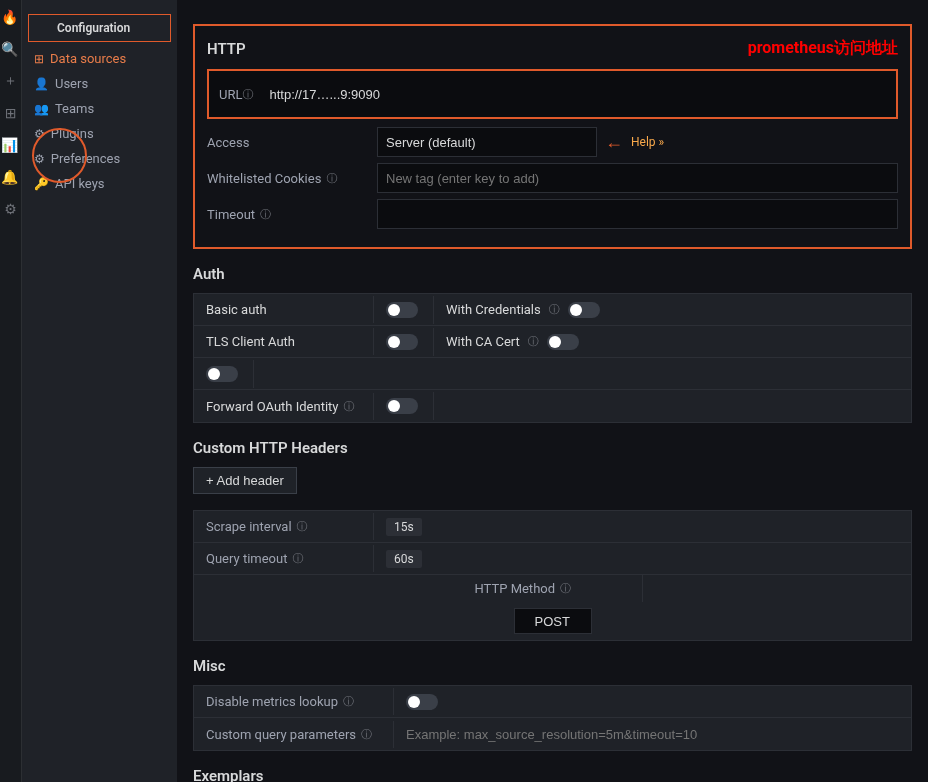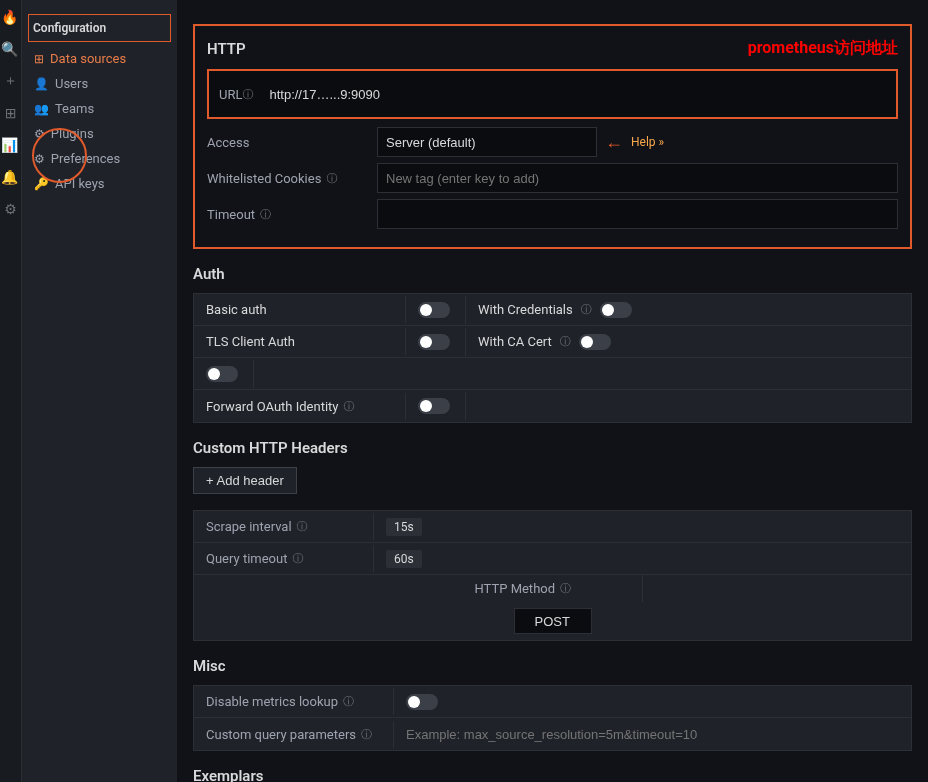--- a/index.html
+++ b/index.html
@@ -42,21 +42,21 @@
     .left-panel {
       width: 155px;
       background: #1f2228;
       padding: 10px 0;
       flex-shrink: 0;
     }
     .nav-section-title {
       font-size: 12px;
       font-weight: 600;
       color: #d8d9da;
-      padding: 6px 4px;
+      padding: 6px 28px;
       border: 1px solid #e05a2b;
       margin: 4px 6px;
     }
     .nav-item {
       display: flex;
       align-items: center;
       gap: 6px;
       padding: 5px 12px;
       cursor: pointer;
       color: #9ea3b0;
@@ -169,21 +169,21 @@
       border: 1px solid #2c2f36;
     }
     .auth-row {
       display: flex;
       align-items: center;
       border-bottom: 1px solid #2c2f36;
       min-height: 32px;
     }
     .auth-row:last-child { border-bottom: none; }
     .auth-cell-left {
-      width: 212px;
+      width: 180px;
       padding: 6px 12px;
       display: flex;
       align-items: center;
       gap: 5px;
       border-right: 1px solid #2c2f36;
     }
     .auth-toggle-area {
       padding: 6px 12px;
       display: flex;
       align-items: center;

